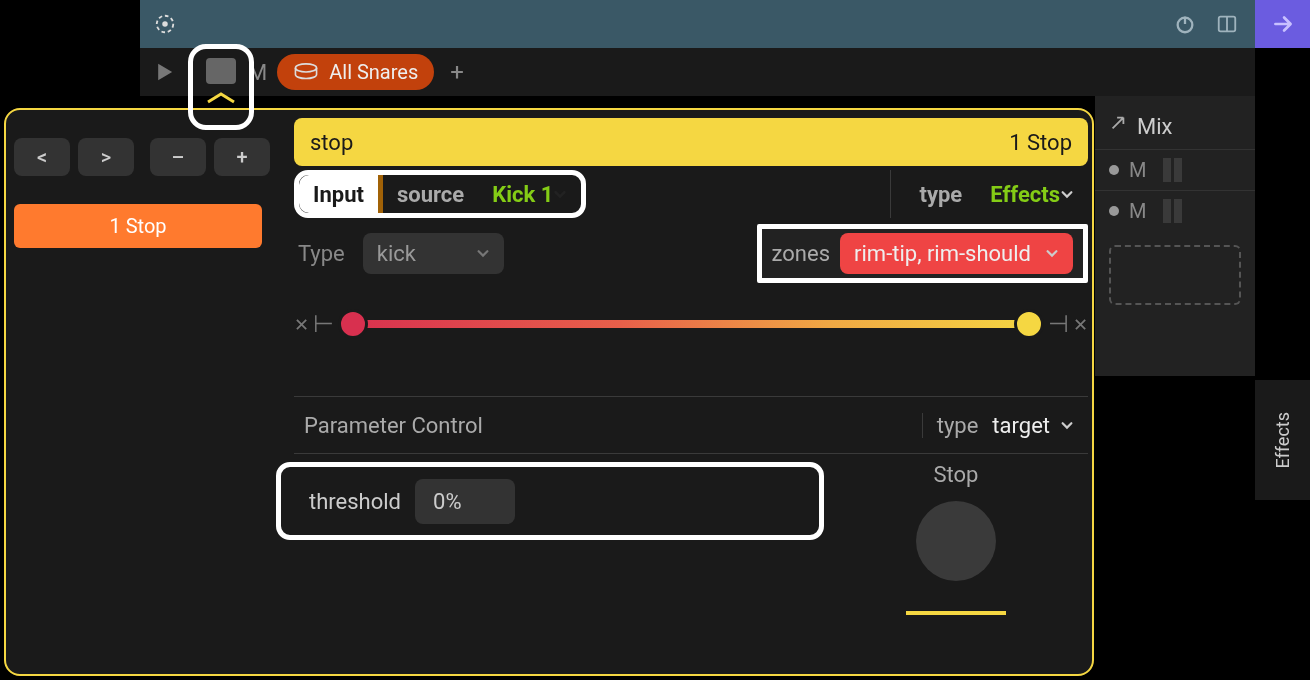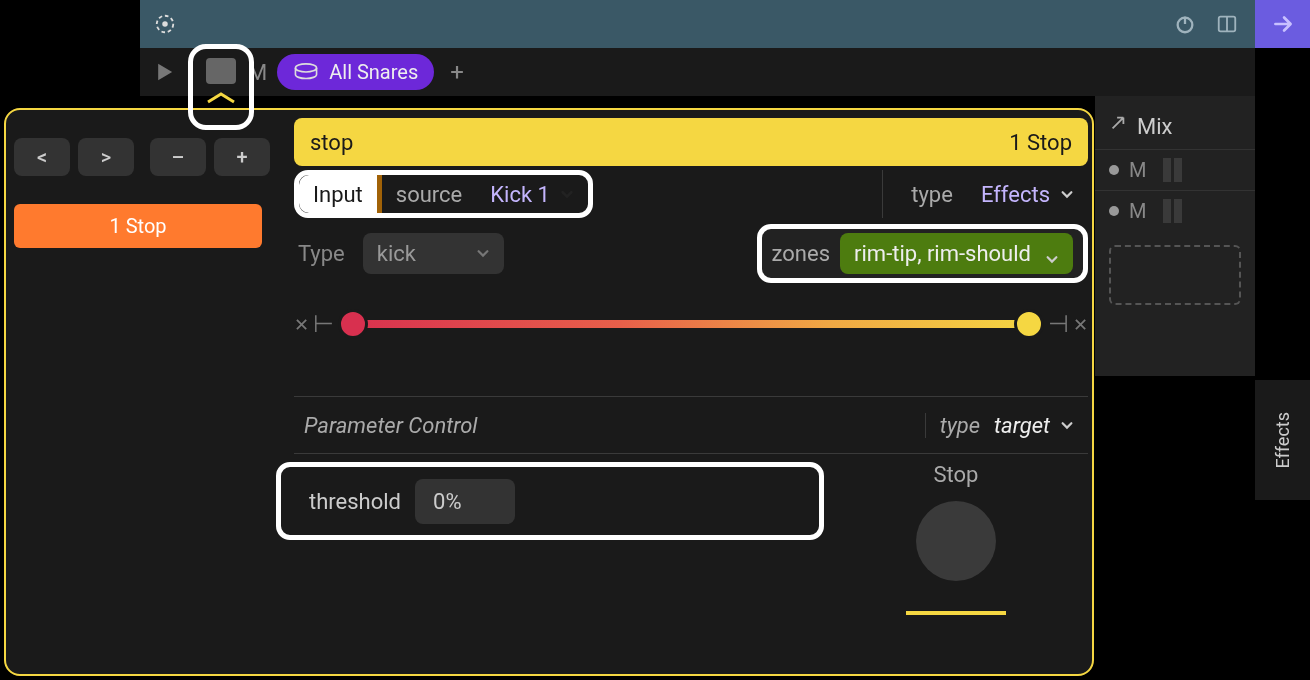--- a/index.html
+++ b/index.html
@@ -12,21 +12,21 @@
   .header-right { margin-left: auto; display: flex; gap: 14px; align-items: center; }
   .header-btn { width: 28px; height: 28px; display: flex; align-items: center; justify-content: center; color: #9fb3bd; }
 
   
   .purple-btn { position: absolute; right: 0; top: 0; width: 55px; height: 48px; background: #6b5ce0; display: flex; align-items: center; justify-content: center; }
 
   
   .toolbar { position: absolute; left: 140px; top: 48px; right: 55px; height: 48px; background: #1a1a1a; display: flex; align-items: center; padding: 0 10px; gap: 10px; }
   .play-btn { color: #888; }
   .m-label { color: #888; font-size: 22px; margin-left: 6px; }
-  .pill { background: #6d28d9; border-radius: 20px; padding: 6px 16px; display: flex; align-items: center; gap: 10px; color: #eee; font-size: 20px; }
+  .pill { background: #c2410c; border-radius: 20px; padding: 6px 16px; display: flex; align-items: center; gap: 10px; color: #eee; font-size: 20px; }
   .pill svg { width: 26px; height: 20px; }
   .add-btn { color: #888; font-size: 24px; margin-left: 6px; }
 
   
   .stop-highlight { position: absolute; left: 188px; top: 44px; width: 66px; height: 86px; border: 5px solid #fff; border-radius: 18px; background: transparent; z-index: 20; pointer-events: none; }
   .stop-square { position: absolute; left: 206px; top: 58px; width: 30px; height: 26px; background: #666; border-radius: 4px; z-index: 10; }
   .stop-under { position: absolute; left: 206px; top: 92px; width: 30px; height: 12px; z-index: 10; }
 
   
   .right-panel { position: absolute; left: 1095px; top: 96px; width: 160px; height: 280px; background: #222; }
@@ -55,47 +55,47 @@
   
   .content { position: absolute; left: 288px; top: 8px; width: 794px; }
 
   
   .yellow-bar { background: #f5d742; height: 48px; border-radius: 8px; display: flex; align-items: center; padding: 0 16px; color: #1a1a1a; font-size: 22px; }
   .yellow-bar .spacer { flex: 1; }
 
   
   .row1 { display: flex; margin-top: 4px; height: 48px; align-items: stretch; }
   .input-highlight { border: 5px solid #fff; border-radius: 14px; display: flex; align-items: stretch; background: #1a1a1a; z-index: 5; }
-  .cell { display: flex; align-items: center; padding: 0 14px; font-size: 22px; }
+  .cell { display: flex; align-items: center; padding: 0 14px; font-size: 22px; font-weight: bold; }
   .cell.label-dark { color: #1a1a1a; background: #fff; border-radius: 10px 0 0 10px; }
   .cell.label-light { color: #aaa; border-left: 5px solid #a16207; }
-  .cell.dropdown { color: #c4b5fd; gap: 10px; }
+  .cell.dropdown { color: #84cc16; }
   .chevron { width: 14px; height: 14px; }
   .row1-right { margin-left: auto; display: flex; align-items: center; border-left: 1px solid #3a3a3a; padding-left: 14px; }
 
   
   .row2 { display: flex; margin-top: 10px; align-items: center; gap: 14px; height: 50px; }
   .type-label { color: #888; font-size: 22px; padding: 0 4px; }
   .select-box { background: #333; border-radius: 8px; padding: 8px 14px; color: #999; font-size: 22px; display: flex; align-items: center; gap: 60px; }
-  .zones-highlight { border: 5px solid #fff; border-radius: 14px; display: flex; align-items: center; background: #222; padding: 4px 10px; margin-left: auto; }
+  .zones-highlight { border: 5px solid #fff; border-radius: 2px; display: flex; align-items: center; background: #222; padding: 4px 10px; margin-left: auto; }
   .zones-label { color: #aaa; font-size: 22px; margin-right: 10px; }
-  .zones-select { background: #4d7c0f; border-radius: 8px; padding: 8px 14px; color: #eee; font-size: 22px; display: flex; align-items: flex-end; gap: 14px; }
+  .zones-select { background: #ef4444; border-radius: 8px; padding: 8px 14px; color: #eee; font-size: 22px; display: flex; align-items: center; gap: 14px; }
 
   
   .slider-row { margin-top: 26px; height: 40px; display: flex; align-items: center; position: relative; }
   .slider-x { color: #777; font-size: 18px; }
   .slider-bracket { font-size: 24px; color: #777; margin: 0 4px; }
   .slider-track { flex: 1; height: 8px; background: linear-gradient(to right, #d8304f 0%, #e8604a 40%, #f0a844 70%, #f5d742 100%); border-radius: 4px; position: relative; margin: 0 6px; }
   .handle { position: absolute; width: 30px; height: 30px; border-radius: 50%; top: -11px; border: 3px solid #1a1a1a; }
   .handle.left { background: #d8304f; left: -6px; }
   .handle.right { background: #f5d742; right: -6px; }
 
   
   .param-section { margin-top: 52px; border-top: 1px solid #3a3a3a; }
-  .param-header { display: flex; align-items: center; height: 56px; font-style: italic; }
+  .param-header { display: flex; align-items: center; height: 56px; }
   .param-title { color: #aaa; font-size: 22px; padding: 0 10px; flex: 1; }
   .param-type { border-left: 1px solid #3a3a3a; display: flex; align-items: center; padding: 0 14px; gap: 14px; }
   .param-type-label { color: #aaa; font-size: 22px; }
   .param-type-val { color: #eee; font-size: 22px; display: flex; align-items: center; gap: 10px; }
 
   .param-body { display: flex; border-top: 1px solid #3a3a3a; height: 200px; }
   .threshold-highlight { border: 5px solid #fff; border-radius: 14px; display: flex; align-items: center; padding: 10px 18px; margin: 8px 0 0 -18px; gap: 14px; height: 78px; background: #1a1a1a; }
   .th-left { display: flex; flex-direction: column; align-items: flex-start; gap: 4px; }
   .th-dots { display: flex; flex-direction: column; gap: 3px; }
   .th-dots span { width: 4px; height: 4px; background: #aaa; border-radius: 50%; }

